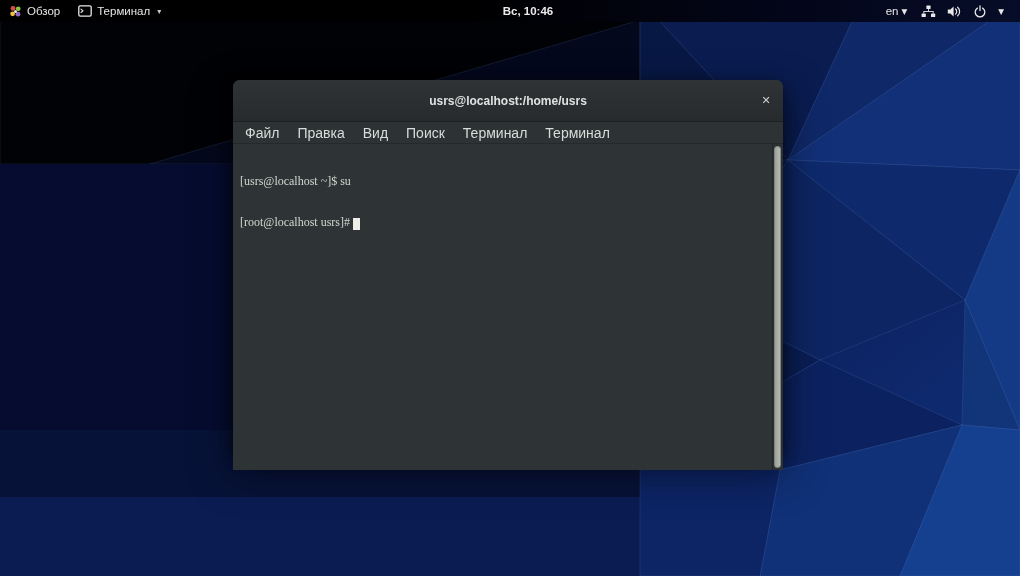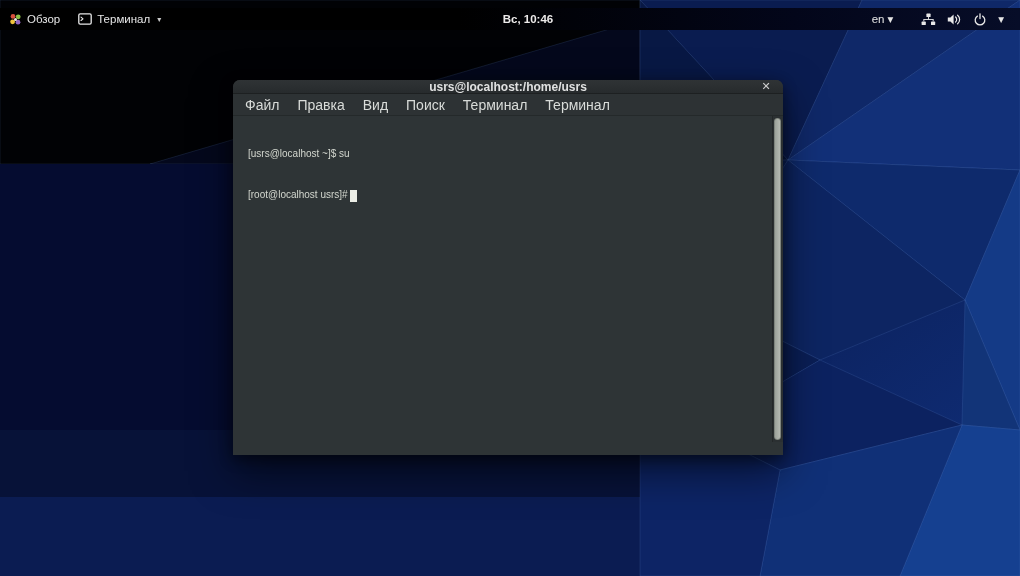--- a/index.html
+++ b/index.html
@@ -10,61 +10,61 @@
     background: #081440;
   }
 
   
   .wallpaper {
     position: absolute; inset: 0; z-index: 0;
   }
 
   
   .top-bar {
-    position: absolute; top: 8px; left: 0; right: 0; height: 22px;
+    position: absolute; top: 0; left: 0; right: 0; height: 22px;
     background: linear-gradient(90deg, #000000 0%, #000000 45%, #03061a 78%, #070d28 100%);
     display: flex; align-items: center;
     z-index: 10;
     color: #e6e6e6;
     font-size: 11.5px;
   }
   .top-left { display: flex; align-items: center; height: 100%; }
   .panel-btn {
     display: flex; align-items: center; gap: 5px;
     height: 100%; padding: 0 9px; cursor: default;
   }
   .panel-btn .chev { font-size: 8px; color: #c9c9c9; margin-left: 2px; }
   .clock {
     position: absolute; left: 0; right: 0; top: 0; height: 22px;
     display: flex; align-items: center; justify-content: center;
     pointer-events: none; font-weight: 700; font-size: 11.5px; color: #eceaea; padding-left: 36px;
   }
   .top-right {
     margin-left: auto; display: flex; align-items: center; height: 100%;
-    padding-right: 10px; gap: 14px; z-index: 11;
+    padding-right: 10px; gap: 0; z-index: 11;
   }
   .kbd-indicator { display: flex; align-items: center; gap: 3px; padding: 0 8px; height: 100%; }
   .sys-group { display: flex; align-items: center; gap: 11px; padding: 0 6px; height: 100%; }
   .icon { display: inline-flex; align-items: center; justify-content: center; }
 
   
   .window {
     position: absolute; left: 233px; top: 80px; width: 550px; height: 375px;
     z-index: 5;
     border-radius: 7px 7px 0 0;
     box-shadow: 0 16px 40px rgba(0,0,0,0.55), 0 4px 14px rgba(0,0,0,0.45);
     background: #2e3436;
   }
   .titlebar {
-    height: 14px;
+    height: 42px;
     background: linear-gradient(#2f3335, #272b2d);
     border-bottom: 1px solid #1d2021;
     border-radius: 7px 7px 0 0;
     position: relative;
-    display: flex; justify-content: center;
+    display: flex; align-items: center; justify-content: center;
   }
   .titlebar .title {
     font-size: 12px; font-weight: 700; color: #e0e1e1;
   }
   .close-btn {
     position: absolute; right: 6px; top: 0; height: 100%; width: 22px;
     display: flex; align-items: center; justify-content: center;
     color: #cfcfcf; font-size: 11px; font-weight: 700;
   }
   .menubar {
@@ -78,23 +78,23 @@
     padding: 0 9px; font-size: 14px; color: #d9dcd9; height: 100%;
     display: flex; align-items: center;
   }
   .term-area {
     position: relative;
     height: 326px;
     background: #2e3436;
     overflow: hidden;
   }
   .term-text {
-    position: absolute; left: 15px; top: 4px; right: 14px;
-    font-family: Liberation Sans, sans-serif;
-    font-size: 10px; line-height: 13.6px; color: #d3d7cf;
+    position: absolute; left: 7px; top: 4px; right: 14px;
+    font-family: Liberation Serif, serif;
+    font-size: 12px; line-height: 13.6px; color: #d3d7cf;
     white-space: pre;
   }
   .term-line { white-space: pre; }
   .prompt-line { display: flex; align-items: flex-end; white-space: pre; }
   .cursor {
     display: inline-block; width: 7px; height: 12px;
     background: #eceee7; margin-top: 0;
   }
   .scrollbar {
     position: absolute; top: 0; right: 0; bottom: 0; width: 11px;

